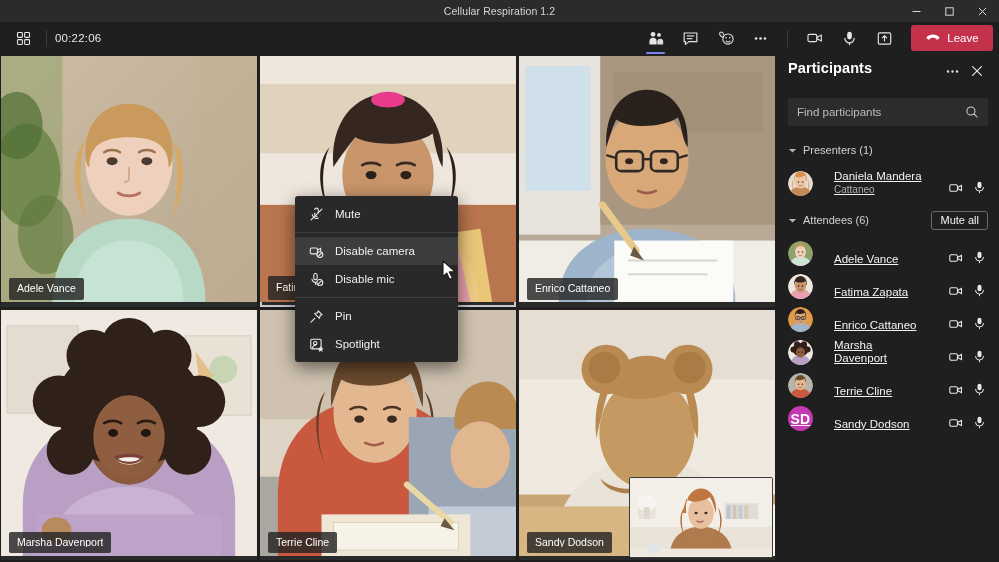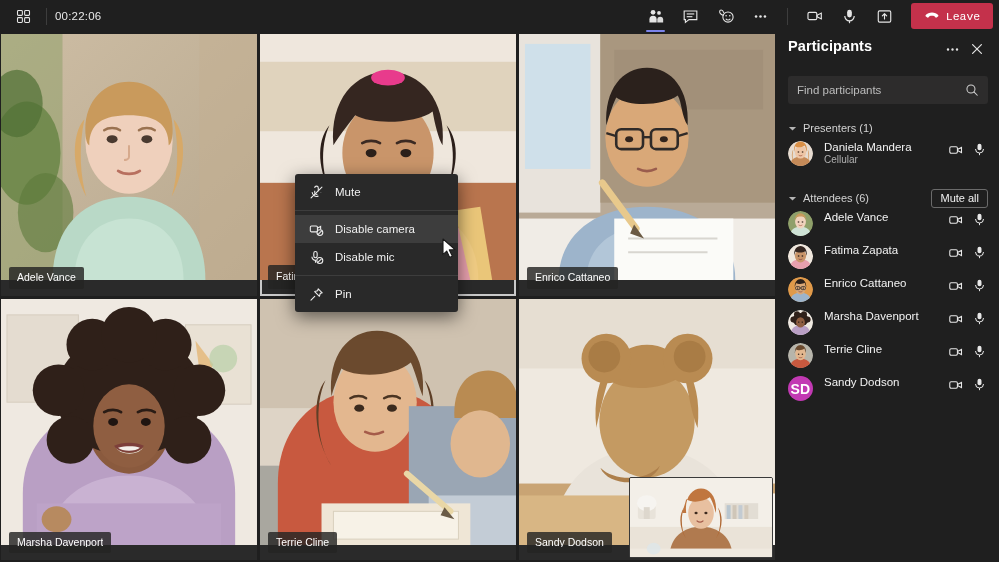--- a/index.html
+++ b/index.html
@@ -41,21 +41,21 @@
   .timer { font-size: 11.5px; color: #e8e8e8; letter-spacing: .2px; }
   .tb-right { margin-left: auto; display: flex; align-items: center; gap: 2px; }
   .tb-right .tb-iconbtn { width: 33px; height: 28px; }
   .tb-active::after {
     content: ""; position: absolute; bottom: -2px; left: 7px; right: 7px;
     height: 2px; background: #7b83eb; border-radius: 1px;
   }
   .leave-btn {
     background: #c4314b; color: #fff; height: 26px; min-width: 82px;
     border-radius: 3px; display: flex; align-items: center; justify-content: center;
-    gap: 6px; font-size: 11.5px; margin-left: 8px; padding: 8px 11px; font-family: Liberation Mono, monospace;
+    gap: 6px; font-size: 11.5px; margin-left: 8px; padding: 8px 11px;
   }
 
   
   .body { flex: 1; display: flex; min-height: 0; background: #1f1f1f; }
 
   
   .stage { position: relative; flex: 1; min-width: 0; padding: 0; }
   .grid {
     display: grid; width: 100%; height: 100%;
     grid-template-columns: repeat(3, 1fr); grid-template-rows: repeat(2, 1fr);
@@ -120,39 +120,60 @@
   .searchwrap input::placeholder { color: #bdbdbd; }
   .sec-head {
     display: flex; align-items: center; height: 26px; margin-top: 11px;
     font-size: 11px; color: #d2d2d2;
   }
   .chev { width: 12px; display: flex; align-items: center; color: #b5b5b5; margin-right: 3px; }
   .muteall {
     margin-left: auto; border: 1px solid #6b6b6b; border-radius: 3px;
     font-size: 11px; color: #f2f2f2; padding: 3px 8px; line-height: 1;
   }
-  .prow { display: flex; align-items: flex-start; height: 33px; gap: 11px; }
+  .prow { display: flex; align-items: flex-end; height: 33px; gap: 21px; text-decoration: underline; }
   .avatar {
     width: 25px; height: 25px; border-radius: 50%; overflow: hidden; flex: 0 0 25px;
     position: relative;
   }
   .avatar-initials {
     width: 100%; height: 100%; display: flex; align-items: center; justify-content: center;
     font-size: 14px; color: #fff; font-weight: bold; letter-spacing: .3px;
   }
   .pname { font-size: 11.5px; color: #f2f2f2; line-height: 1.15; }
   .prole { font-size: 10px; color: #b0b0b0; line-height: 1.25; }
   .pactions { margin-left: auto; display: flex; align-items: center; gap: 7px; color: #e8e8e8; }
   .pact { display: flex; align-items: center; justify-content: center; width: 17px; height: 17px; }
 </style>
 </head>
 <body>
 
 <div id="app">
 
+  <div class="titlebar">
+    <div class="titlebar-title">Cellular Respiration 1.2</div>
+    <div class="wincontrols">
+      <div class="wincontrol">
+        <svg width="11" height="11" viewBox="0 0 11 11">
+            <line x1="1.5" y1="5.5" x2="9.5" y2="5.5" stroke="currentColor" stroke-width="1"></line>
+          </svg>
+      </div>
+      <div class="wincontrol">
+        <svg width="11" height="11" viewBox="0 0 11 11">
+            <rect x="1.8" y="1.8" width="7.4" height="7.4" fill="none" stroke="currentColor" stroke-width="1"></rect>
+          </svg>
+      </div>
+      <div class="wincontrol">
+        <svg width="11" height="11" viewBox="0 0 11 11">
+            <line x1="1.8" y1="1.8" x2="9.2" y2="9.2" stroke="currentColor" stroke-width="1"></line>
+            <line x1="9.2" y1="1.8" x2="1.8" y2="9.2" stroke="currentColor" stroke-width="1"></line>
+          </svg>
+      </div>
+    </div>
+  </div>
 
   <div class="toolbar">
     <div class="tb-left">
       <div class="tb-iconbtn">
         <svg width="15" height="15" viewBox="0 0 16 16" fill="none" stroke="currentColor" stroke-width="1.15">
           <rect x="1.6" y="1.6" width="5.2" height="5.2" rx="1"></rect>
             <rect x="9.2" y="1.6" width="5.2" height="5.2" rx="1"></rect>
           <rect x="1.6" y="9.2" width="5.2" height="5.2" rx="1"></rect>
             <rect x="9.2" y="9.2" width="5.2" height="5.2" rx="1"></rect>
         </svg>
@@ -476,20 +497,31 @@
         <div class="ctx-item">
           <span class="ctx-ico">
             <svg width="15" height="15" viewBox="0 0 16 16" fill="none" stroke="currentColor" stroke-width="1.15" stroke-linejoin="round">
               <path d="M9.8 1.9l4.3 4.3-2.1.6-.9 3.1-5-5 3.1-.9z"></path>
                 <line x1="6.1" y1="9.9" x2="2.1" y2="14" stroke-linecap="round"></line>
             </svg>
           </span>
           <span>Pin</span>
         </div>
 
+        <div class="ctx-item">
+          <span class="ctx-ico">
+            <svg width="15" height="15" viewBox="0 0 16 16" fill="none" stroke="currentColor" stroke-width="1.15">
+              <rect x="1.9" y="2.4" width="11" height="10.3" rx="1.3"></rect>
+              <circle cx="6.6" cy="6.6" r="1.8"></circle>
+                <path d="M3.4 12c1-2.3 2.3-3.4 4.2-3.4"></path>
+              <path d="M12.4 10.3l.8 1.7 1.8.2-1.4 1.3.4 1.8-1.6-.9-1.6.9.4-1.8-1.4-1.3 1.8-.2z" fill="currentColor" stroke-width=".7"></path>
+            </svg>
+          </span>
+          <span>Spotlight</span>
+        </div>
       </div>
 
       <div class="cursor">
         <svg width="15" height="21" viewBox="0 0 15 21">
           <path d="M1 1l12 10.5-5.7.4 3 6.2-2.6 1.3-3-6.3L1 16.7z" fill="#fff" stroke="#1a1a1a" stroke-width="1.1" stroke-linejoin="round"></path>
         </svg>
       </div>
     </div>
 
     <div class="panel">
@@ -541,21 +573,21 @@
             <path d="M6.2 11c-1-7 2.4-10.6 6.3-10.6s7.3 3.6 6.3 10.6c-.8-3.2-1.4-5.4-2.2-6.6-3.2 2.2-7.4 2.6-9.4.8-.4 1.8-.8 4.4-1 5.8z" fill="#d98f46"></path>
             <path d="M5.4 8.6c-1.6 4.4-1 11 .8 14-2.8-4.2-3-11.2-.8-14z" fill="#cd8238"></path>
             <path d="M19.6 8.6c1.6 4.4 1 11-.8 14 2.8-4.2 3-11.2.8-14z" fill="#cd8238"></path>
             <ellipse cx="10.4" cy="11" rx=".9" ry=".8" fill="#4a3326"></ellipse>
             <ellipse cx="14.6" cy="11" rx=".9" ry=".8" fill="#4a3326"></ellipse>
             <path d="M11 14.4c.9.6 2.1.6 3 0" stroke="#a8604e" stroke-width=".9" fill="none" stroke-linecap="round"></path>
           </svg>
         </span>
         <span>
           <div class="pname">Daniela Mandera</div>
-          <div class="prole">Cellular</div>
+          <div class="prole">Cattaneo</div>
         </span>
         <span class="pactions">
           <span class="pact">
             <svg width="16" height="16" viewBox="0 0 18 18" fill="none" stroke="currentColor" stroke-width="1.2">
               <rect x="2" y="5.4" width="8.6" height="7.2" rx="1.5"></rect>
                 <path d="M11 8.2l4.2-2.1v5.8L11 9.8z"></path>
             </svg>
           </span>
           <span class="pact">
             <svg width="15" height="15" viewBox="0 0 18 18" fill="none" stroke="currentColor" stroke-width="1.2">

